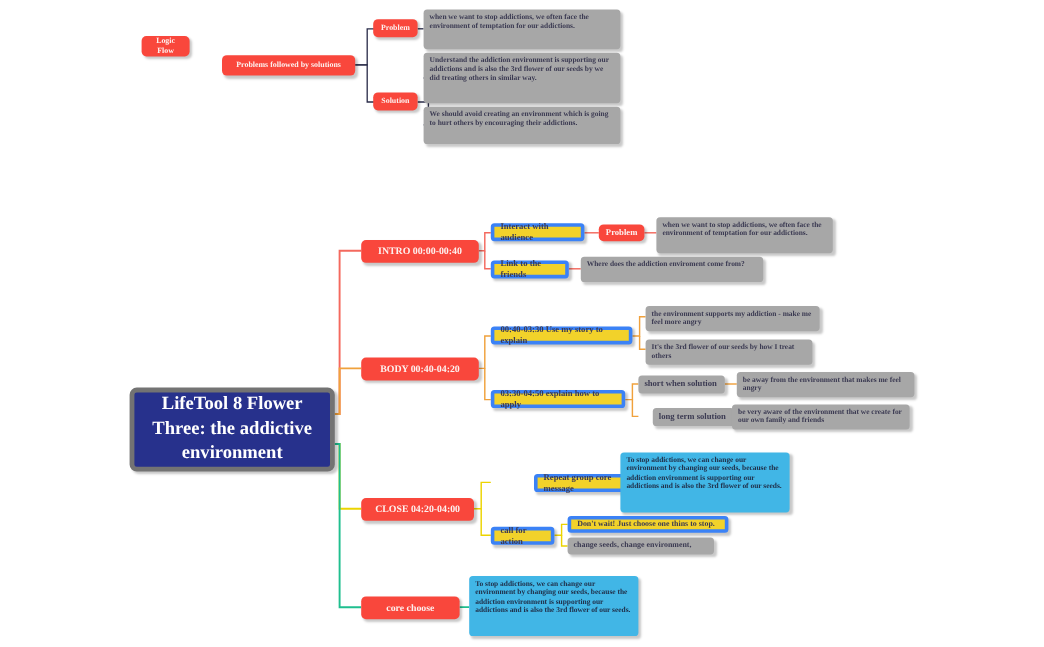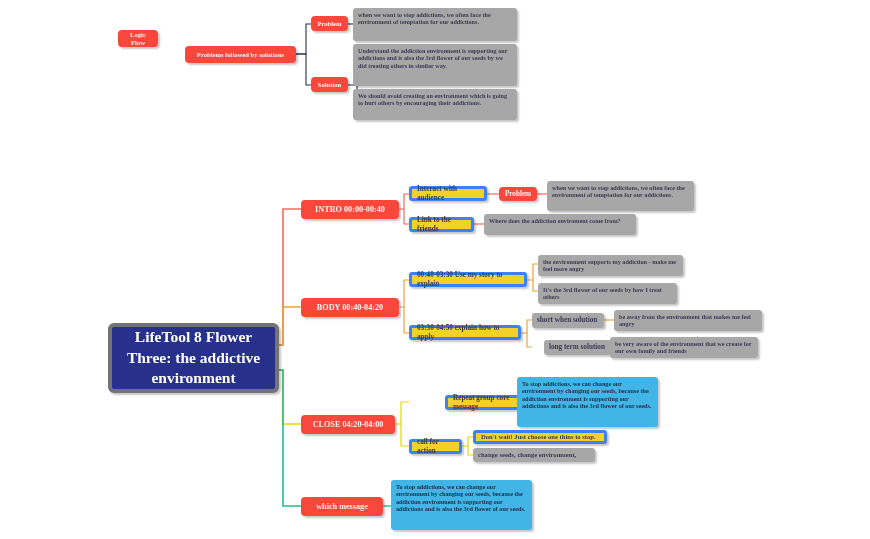--- a/index.html
+++ b/index.html
@@ -185,17 +185,17 @@
   <div class="node n-yellow n-shadow fs7" style="left:397px; top:395px; width:96px; height:15px;margin-left:48px;">Repeat group core message</div>
 
   <div class="node n-blue n-shadow fs6" style="left:517px; top:377px; width:141px; height:50px;">To stop addictions, we can change our environment by changing our seeds, because the addiction environment is supporting our addictions and is also the 3rd flower of our seeds.</div>
 
   <div class="node n-yellow n-shadow fs7" style="left:409px; top:439px; width:53px; height:15px;">call for action</div>
 
   <div class="node n-yellow n-shadow fs65" style="left:473px; top:430px; width:134px; height:14px;">Don't wait! Just choose one thins to stop.</div>
 
   <div class="node n-gray n-shadow fs65" style="left:473px; top:448px; width:122px; height:14px; align-items:center;">change seeds, change environment,</div>
 
-  <div class="node n-red n-shadow fs8" style="left:301px; top:497px; width:82px; height:19px;">which message</div>
+  <div class="node n-red n-shadow fs8" style="left:301px; top:497px; width:82px; height:19px;">core choose</div>
 
   <div class="node n-blue n-shadow fs6" style="left:391px; top:480px; width:141px; height:50px;">To stop addictions, we can change our environment by changing our seeds, because the addiction environment is supporting our addictions and is also the 3rd flower of our seeds.</div>
 
 </div>
 
 </body></html>

